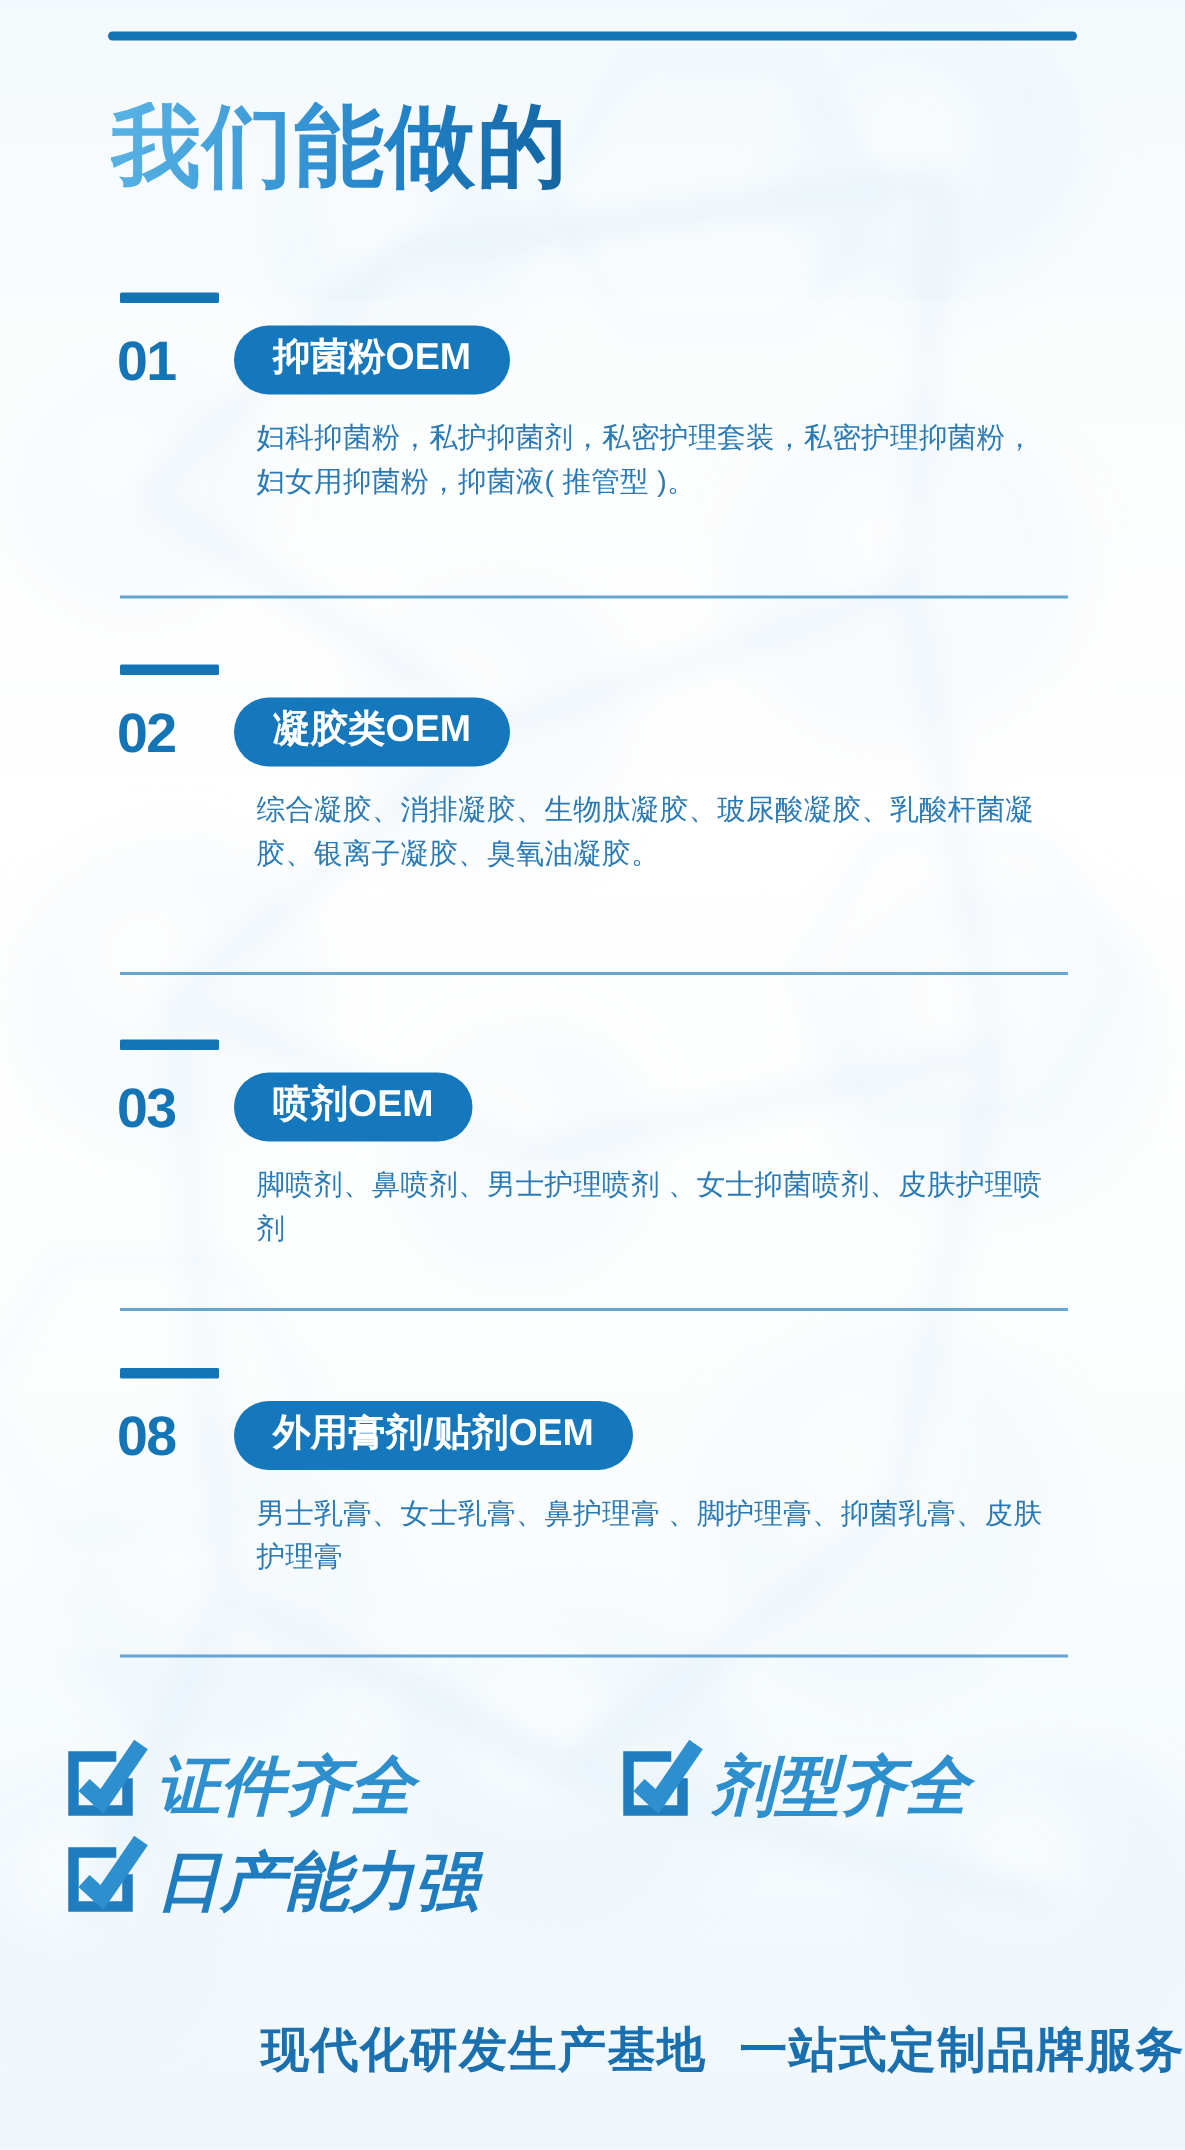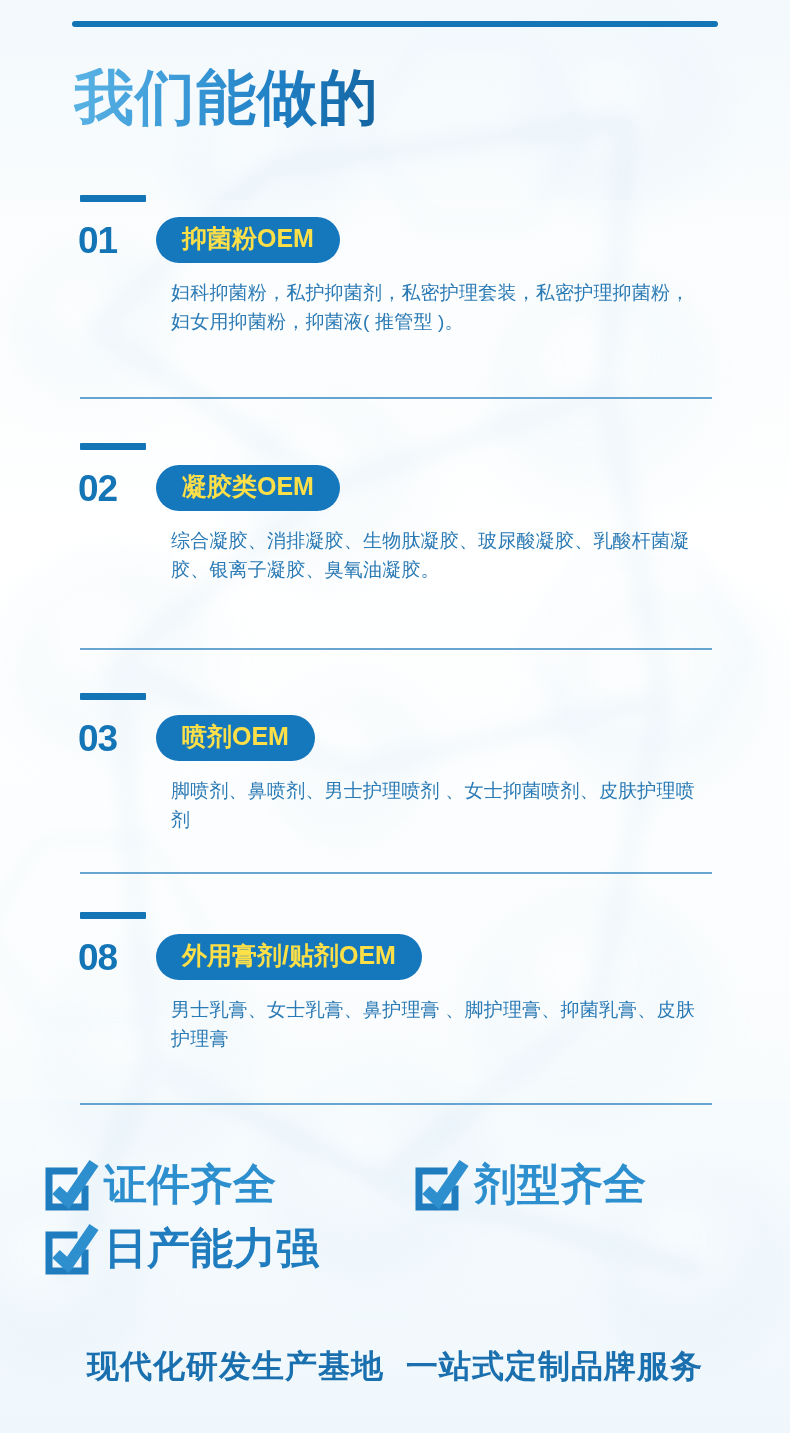--- a/index.html
+++ b/index.html
@@ -42,52 +42,52 @@
   .sec-dash{
     position:absolute;left:80px;top:0;width:66px;height:7px;
     background:#1374b6;border-radius:1px;
   }
   .sec-head{position:absolute;left:78px;top:22px;display:flex;align-items:center;}
   .sec-num{
     font-size:37px;font-weight:bold;color:#1374b6;line-height:1;
     letter-spacing:-1px;min-width:78px;
   }
   .sec-pill{
-    background:#1577bc;color:#fde047;border-radius:999px;
+    background:#1577bc;color:#ffffff;border-radius:999px;
     font-size:25px;font-weight:bold;line-height:1;
     padding:9px 26px 12px 26px;white-space:nowrap;
     display:inline-block;
   }
   .sec-desc{
     position:absolute;left:171px;width:535px;
     font-size:19px;line-height:1.52;color:#2a7ab5;font-weight:normal;
     letter-spacing:.2px;
   }
   .divider{
     position:absolute;left:80px;width:632px;height:2px;background:#4d95c9;opacity:.85;
   }
 
   
   .features{
     position:absolute;left:0;top:1163px;width:790px;z-index:3;
     display:grid;grid-template-columns:370px 370px;
     row-gap:14px;column-gap:0;padding-left:44px;
   }
-  .feature{display:flex;align-items:flex-start;gap:8px;}
+  .feature{display:flex;align-items:flex-end;gap:8px;font-style:italic;}
   .chk{width:52px;height:50px;flex:0 0 52px;position:relative;}
   .chk svg{position:absolute;left:0;top:0;width:52px;height:50px;overflow:visible;}
   .feature-label{
     font-size:43px;font-weight:bold;color:#2e8fcf;line-height:1;
     letter-spacing:0px;white-space:nowrap;
   }
   .feature.dark .feature-label{color:#1f7cbe;}
 
   
   .footer-line{
-    position:absolute;left:0;top:1345px;width:790px;text-align:center;z-index:3;
+    position:absolute;left:0;top:1345px;width:790px;text-align:right;z-index:3;
     font-size:32px;font-weight:bold;color:#1a6fae;letter-spacing:1px;
   }
   .footer-line .gap{display:inline-block;width:22px;}
 </style>
 </head>
 <body>
 
 <div class="bg-wrap">
   <div class="bg-base"></div>
 

